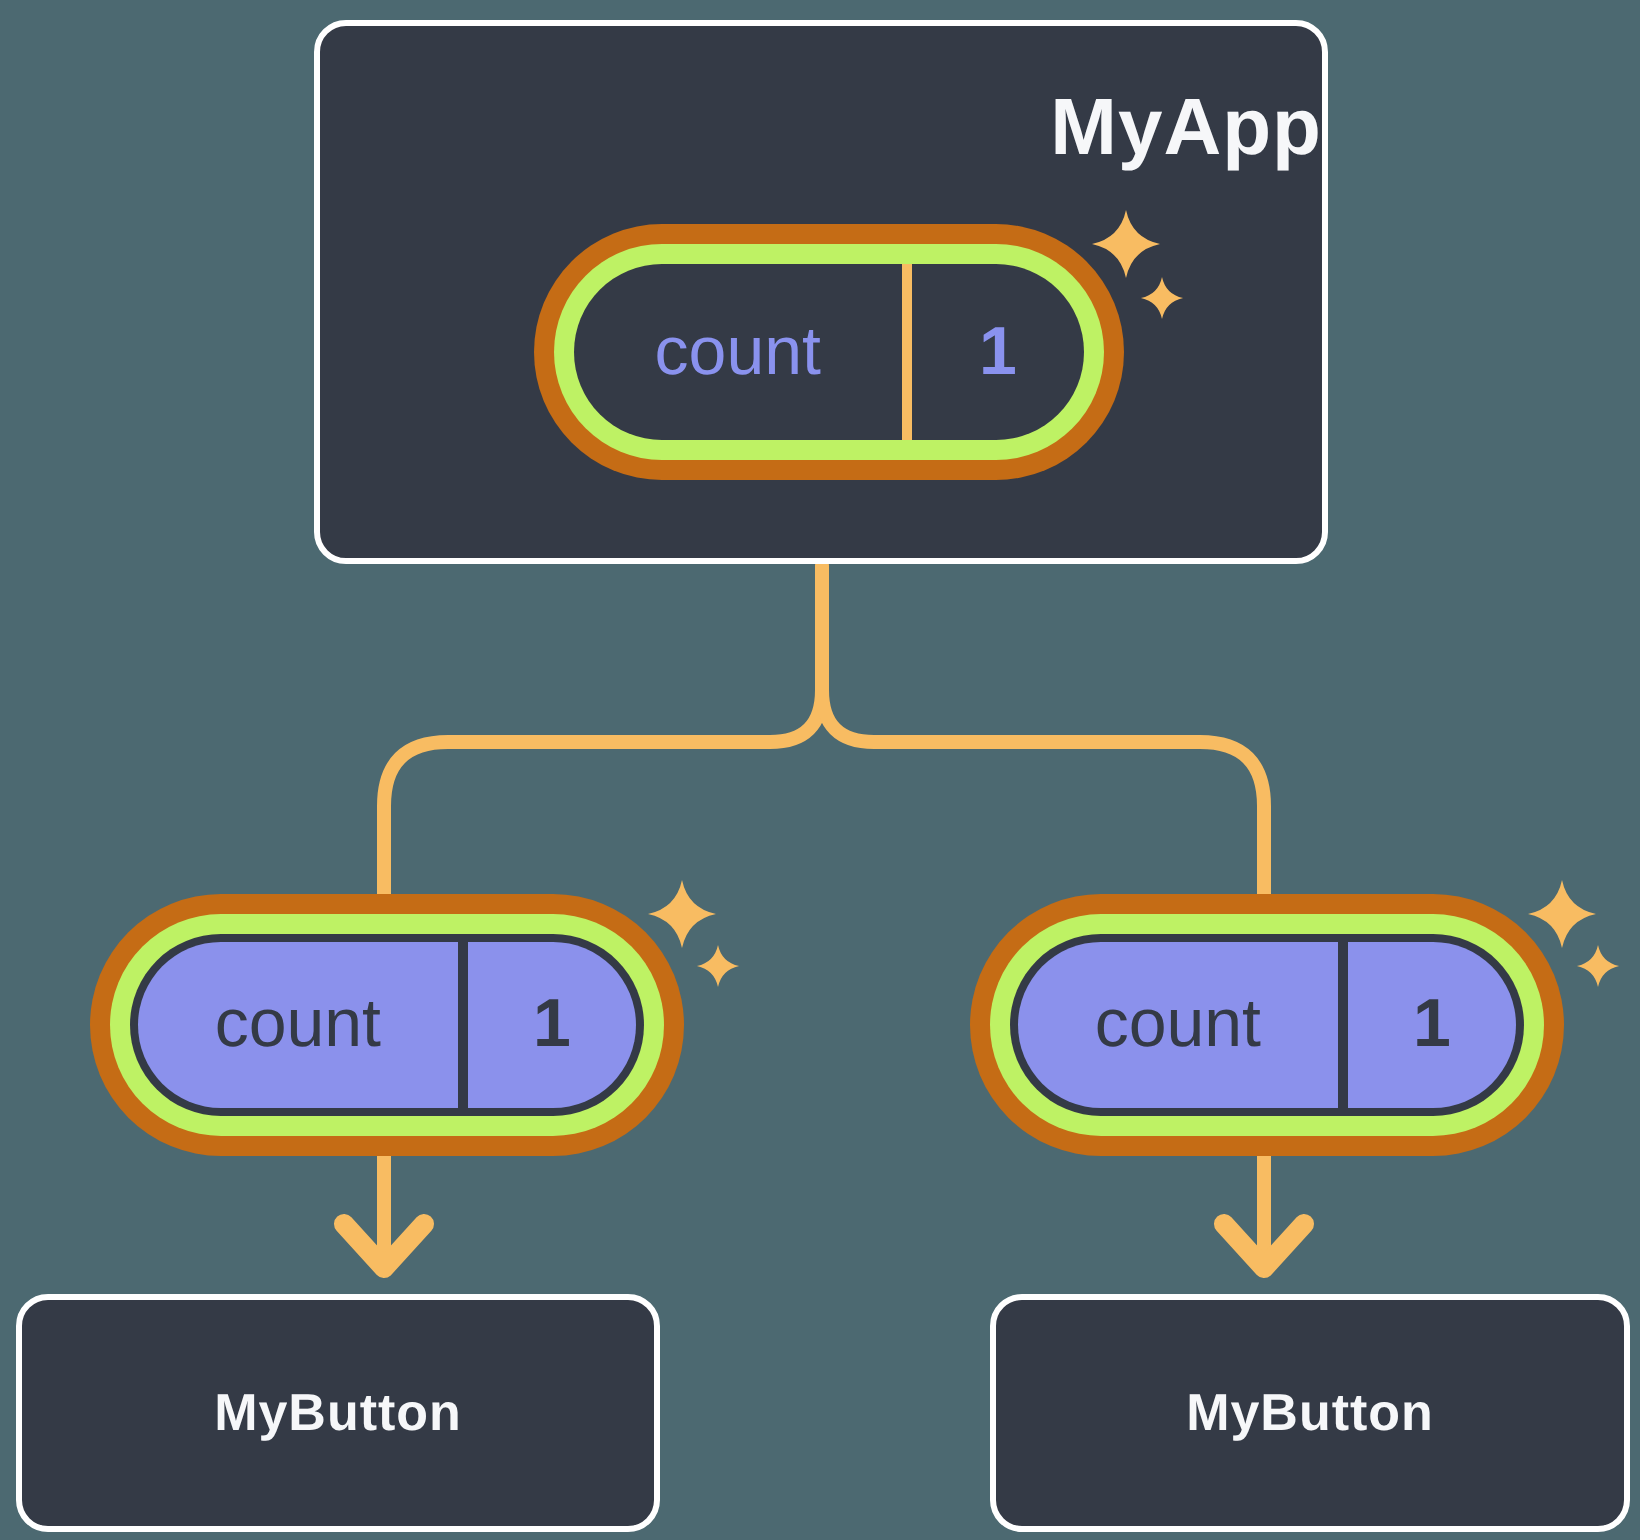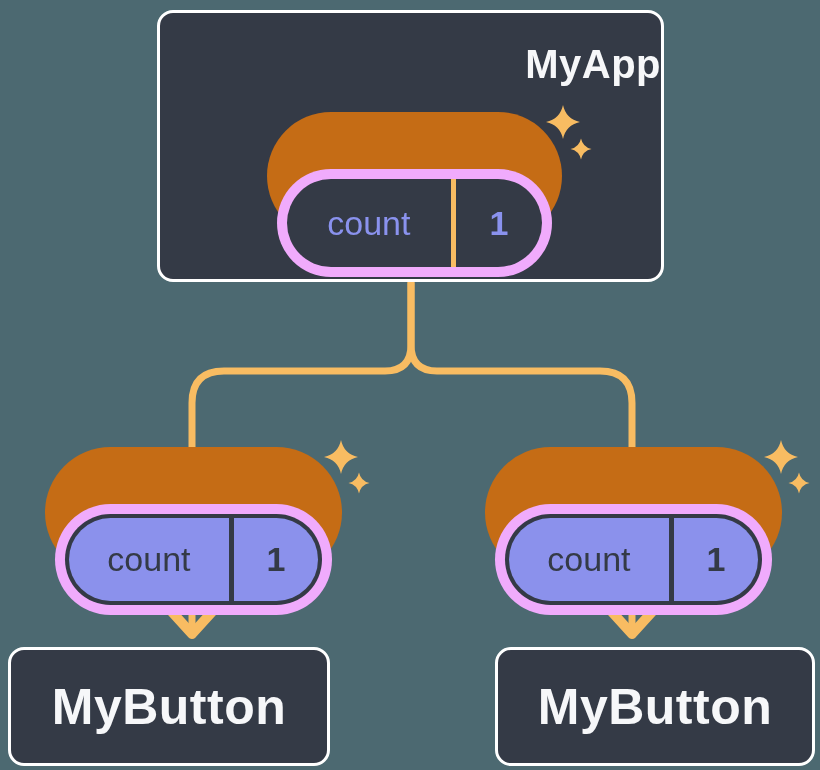--- a/index.html
+++ b/index.html
@@ -30,41 +30,40 @@
   }
   .node-root{left:157px;top:10px;width:507px;height:272px;}
   .node-title{
     color:#F6F7F9;
     font-weight:600;
     text-align:right;
     letter-spacing:0.5px;
   }
   .node-root .node-title{margin-top:29px;font-size:40px;}
   .node-child{display:flex;align-items:center;justify-content:center;}
-  .node-child .node-title{font-size:50px;margin-top:0;}
+  .node-child .node-title{font-size:26px;margin-top:0;}
   .node-child-left{left:8px;top:647px;width:322px;height:119px;}
   .node-child-right{left:495px;top:647px;width:320px;height:119px;}
 
   
   .pill{
     position:absolute;
     z-index:2;
     background:#C56C15;
     border-radius:999px;
     padding:10px;
     box-sizing:border-box;
     display:block;
   }
   .pill-mid{
-    background:#f0abfc;
+    background:#bef264;
     border-radius:999px;
     padding:10px;
     width:100%;height:100%;
     box-sizing:border-box;
-    margin-top:47px;
   }
   .pill-core{
     border-radius:999px;
     width:100%;height:100%;
     box-sizing:border-box;
     display:flex;
     align-items:stretch;
     overflow:hidden;
   }
   .pill-state{left:267px;top:112px;width:295px;height:128px;}

